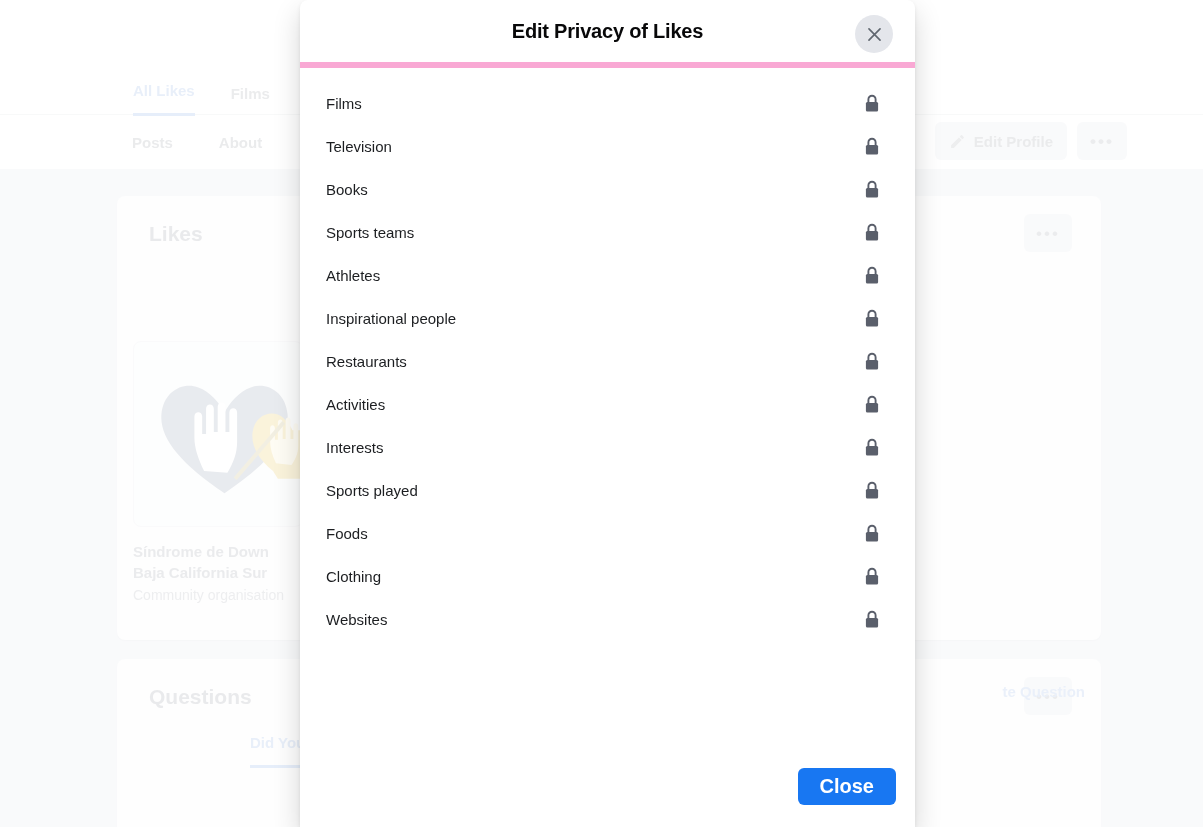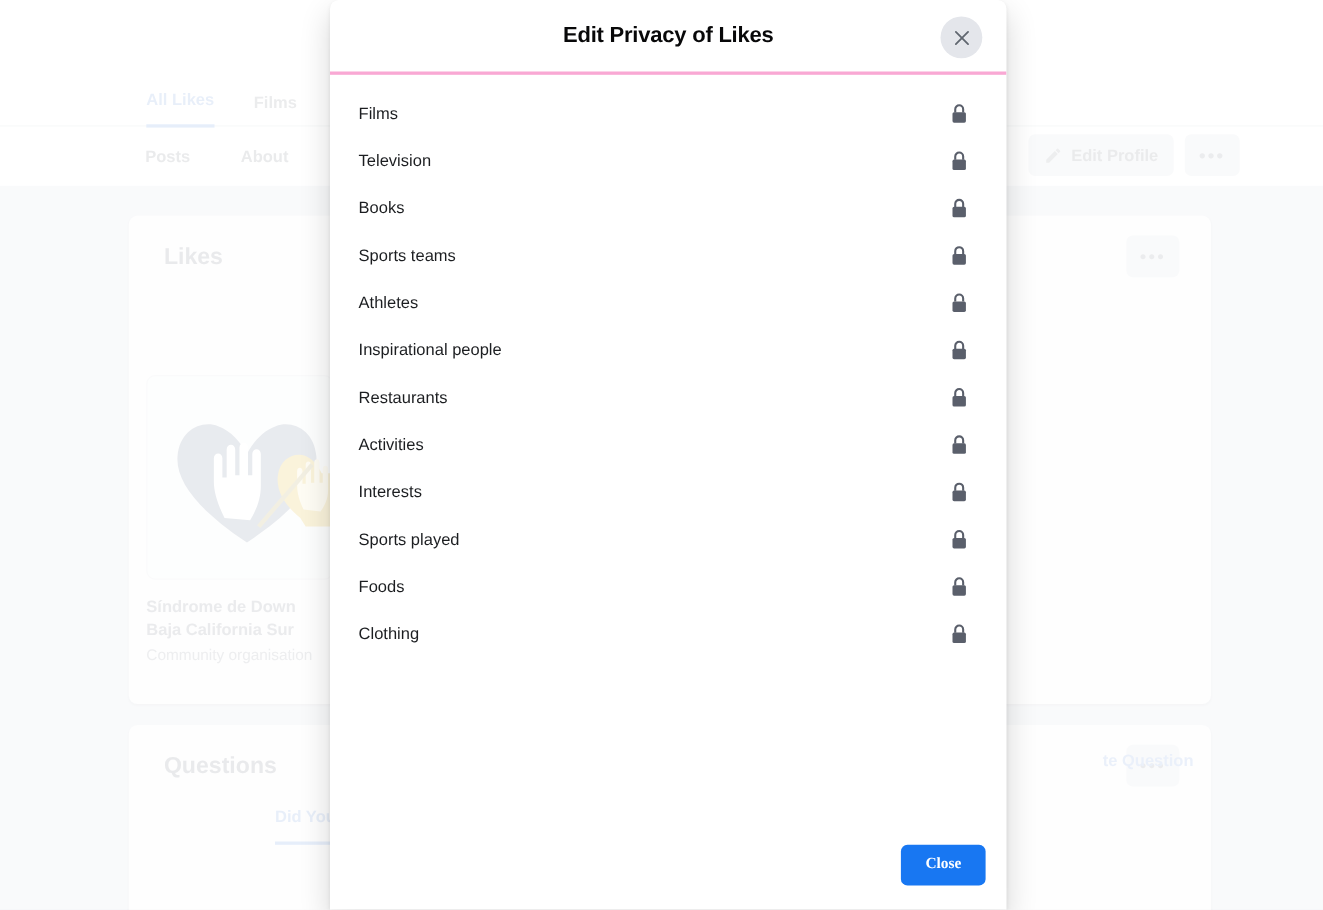--- a/index.html
+++ b/index.html
@@ -104,21 +104,21 @@
     position: absolute; left: 300px; top: 0; width: 615px; height: 827px;
     background: #ffffff;
     border-radius: 8px 8px 0 0;
     box-shadow: 0 12px 28px rgba(0,0,0,0.16), 0 2px 4px rgba(0,0,0,0.08);
     display: flex; flex-direction: column;
     overflow: hidden;
   }
   .modal-header {
     position: relative; flex: 0 0 68px; height: 68px;
     display: flex; align-items: center; justify-content: center;
-    border-bottom: 3px solid #f9a8d4;
+    border-bottom: 6px solid #f9a8d4;
   }
   .modal-title {
     font-size: 20px; font-weight: 700; color: #080809;
     letter-spacing: -0.2px;
   }
   .close-x {
     position: absolute; right: 22px; top: 15px;
     width: 38px; height: 38px; border-radius: 50%;
     background: #e4e6eb;
     display: flex; align-items: center; justify-content: center;
@@ -144,25 +144,25 @@
     width: 16px; height: 19px; display: block;
   }
 
   .modal-footer {
     flex: 0 0 72px; height: 72px;
     display: flex; align-items: center; justify-content: flex-end;
     padding: 0 19px 10px 19px;
   }
   .close-btn {
     background: #1877f2; color: #ffffff;
-    font-size: 14px; font-weight: 700;
+    font-size: 20px; font-weight: 700;
     border: none; border-radius: 6px;
     height: 37px; padding: 0 22px;
     cursor: pointer;
-    font-family: Liberation Serif, serif;
+    font-family: Liberation Sans, sans-serif;
   }
 </style>
 </head>
 <body>
 
 <div id="root">
 
   <div class="bg-page">
 
     <div class="bg-topstrip"></div>
@@ -346,20 +346,29 @@
         </div>
         <div class="priv-row">
           <span class="priv-label">Clothing</span>
           <span class="lock-wrap">
             <svg class="lock" viewBox="0 0 16 19">
               <path d="M4.4 8.2 V5.3 a3.6 3.6 0 0 1 7.2 0 V8.2" stroke="#5a5f6b" stroke-width="1.9" fill="none"></path>
               <rect x="1.9" y="8" width="12.2" height="9.6" rx="1.5" fill="#5a5f6b"></rect>
             </svg>
           </span>
         </div>
+        <div class="priv-row">
+          <span class="priv-label">Websites</span>
+          <span class="lock-wrap">
+            <svg class="lock" viewBox="0 0 16 19">
+              <path d="M4.4 8.2 V5.3 a3.6 3.6 0 0 1 7.2 0 V8.2" stroke="#5a5f6b" stroke-width="1.9" fill="none"></path>
+              <rect x="1.9" y="8" width="12.2" height="9.6" rx="1.5" fill="#5a5f6b"></rect>
+            </svg>
+          </span>
+        </div>
       </div>
 
     <div class="modal-footer">
       <button class="close-btn">Close</button>
     </div>
 
   </div>
 
 </div>
 

